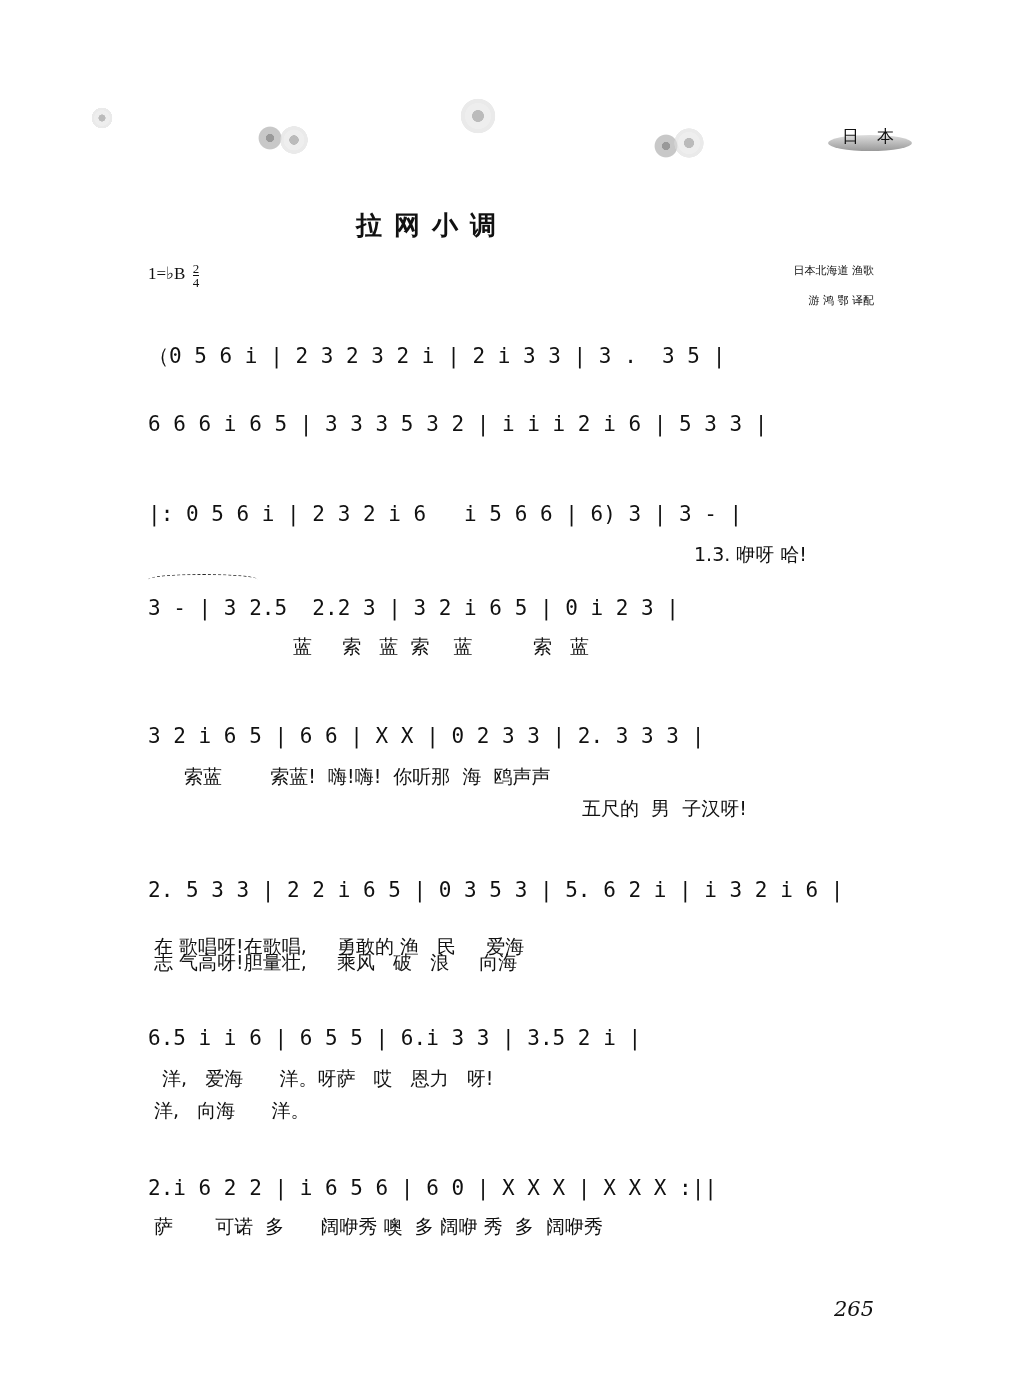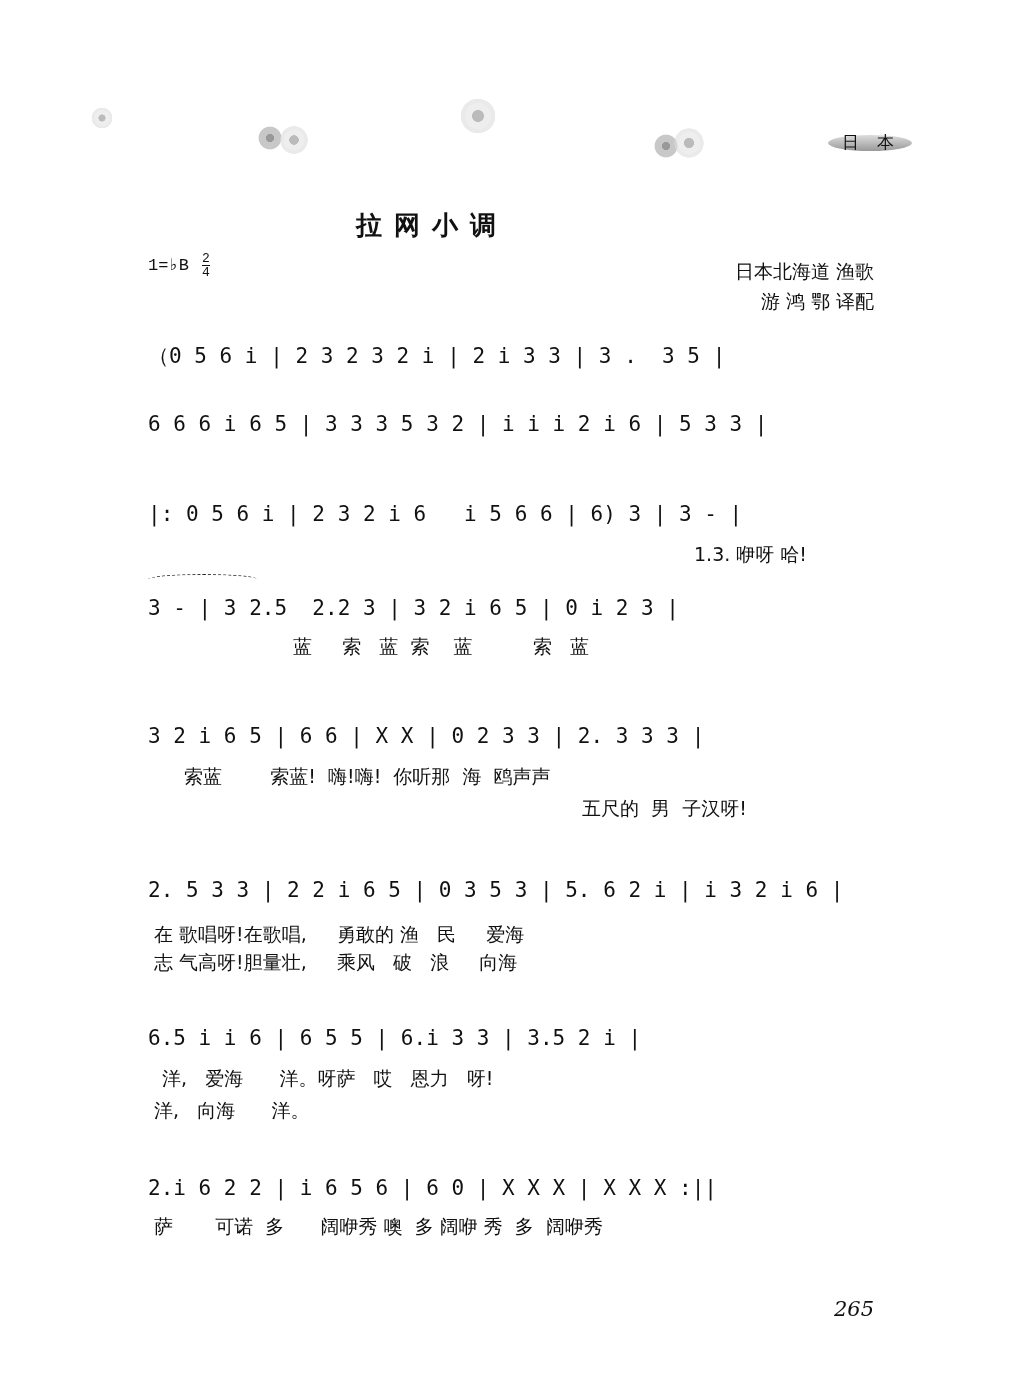--- a/index.html
+++ b/index.html
@@ -1,27 +1,27 @@
 <!DOCTYPE html>
 <html><head>
 <meta charset="utf-8">
 <style>
   html,body{margin:0;padding:0;background:#fff;}
   body{width:1022px;height:1394px;position:relative;overflow:hidden;font-family:"DejaVu Sans",sans-serif;color:#111;}
   .flower{position:absolute;border-radius:50%;background:radial-gradient(circle,#bbb 0 20%,#eee 22% 45%,rgba(220,220,220,.6) 47% 60%,transparent 62%);}
   .flower.dark{background:radial-gradient(circle,#999 0 20%,#c8c8c8 22% 55%,transparent 60%);}
   .region-tag{position:absolute;left:828px;top:125px;width:84px;height:26px;}
   .region-tag .ell{position:absolute;left:0;top:10px;width:84px;height:16px;border-radius:50%;background:linear-gradient(#ddd,#999);}
-  .region-tag .txt{position:absolute;left:14px;top:6px;font-size:17px;letter-spacing:18px;font-family:"DejaVu Sans",sans-serif;}
+  .region-tag .txt{position:absolute;left:14px;top:0;font-size:17px;letter-spacing:18px;font-family:"DejaVu Sans",sans-serif;}
   .title{position:absolute;left:0;width:864px;top:208px;text-align:center;font-size:26px;font-weight:bold;letter-spacing:12px;font-family:"DejaVu Serif",serif;}
-  .key{position:absolute;left:148px;top:252px;font-size:17px;font-family:Liberation Mono, monospace;}
+  .key{position:absolute;left:148px;top:262px;font-size:17px;font-family:Liberation Serif, serif;}
   .key .frac{display:inline-block;vertical-align:middle;text-align:center;font-size:13px;line-height:13px;margin-left:3px;}
   .key .frac span{display:block;}
   .key .frac .num{border-bottom:1px solid #111;}
-  .credits{position:absolute;right:148px;top:256px;text-align:right;font-size:19px;line-height:30px;}
+  .credits{position:absolute;right:148px;top:256px;text-align:right;font-size:11px;line-height:30px;}
   .row{position:absolute;left:148px;width:730px;height:60px;}
   .notes{position:absolute;top:0;left:0;width:100%;height:40px;font-family:"DejaVu Sans Mono",monospace;font-size:21px;white-space:pre;}
   .lyr{position:absolute;font-size:19px;white-space:pre;letter-spacing:0px;}
   .page-num{position:absolute;left:834px;top:1297px;font-size:21px;font-style:italic;font-family:"DejaVu Serif",serif;}
   .slur{position:absolute;border-top:1.5px dashed #222;border-radius:50% 50% 0 0;height:10px;}
 </style>
 </head>
 <body>
 
 <div class="flower" style="left:90px;top:106px;width:24px;height:24px;"></div>
@@ -71,21 +71,21 @@
 </div>
 
 <div class="row" style="top:724px;">
   <div class="notes">3 2 i 6 5 | 6 6 | X X | 0 2 3 3 | 2. 3 3 3 |</div>
   <div class="lyr" style="left:36px;top:40px;">索蓝        索蓝!  嗨!嗨!  你听那  海  鸥声声</div>
   <div class="lyr" style="left:434px;top:72px;">五尺的  男  子汉呀!</div>
 </div>
 
 <div class="row" style="top:878px;">
   <div class="notes">2. 5 3 3 | 2 2 i 6 5 | 0 3 5 3 | 5. 6 2 i | i 3 2 i 6 |</div>
-  <div class="lyr" style="left:6px;top:44px;">在 歌唱呀!在歌唱,     勇敢的 渔   民     爱海</div>
+  <div class="lyr" style="left:6px;top:56px;">在 歌唱呀!在歌唱,     勇敢的 渔   民     爱海</div>
   <div class="lyr" style="left:6px;top:72px;">志 气高呀!胆量壮,     乘风   破   浪     向海</div>
 </div>
 
 <div class="row" style="top:1026px;">
   <div class="notes">6.5 i i 6 | 6 5 5 | 6.i 3 3 | 3.5 2 i |</div>
   <div class="lyr" style="left:6px;top:40px;margin-left:8px;">洋,   爱海      洋。呀萨   哎   恩力   呀!</div>
   <div class="lyr" style="left:6px;top:72px;">洋,   向海      洋。</div>
 </div>
 
 <div class="row" style="top:1176px;text-decoration:underline;">

